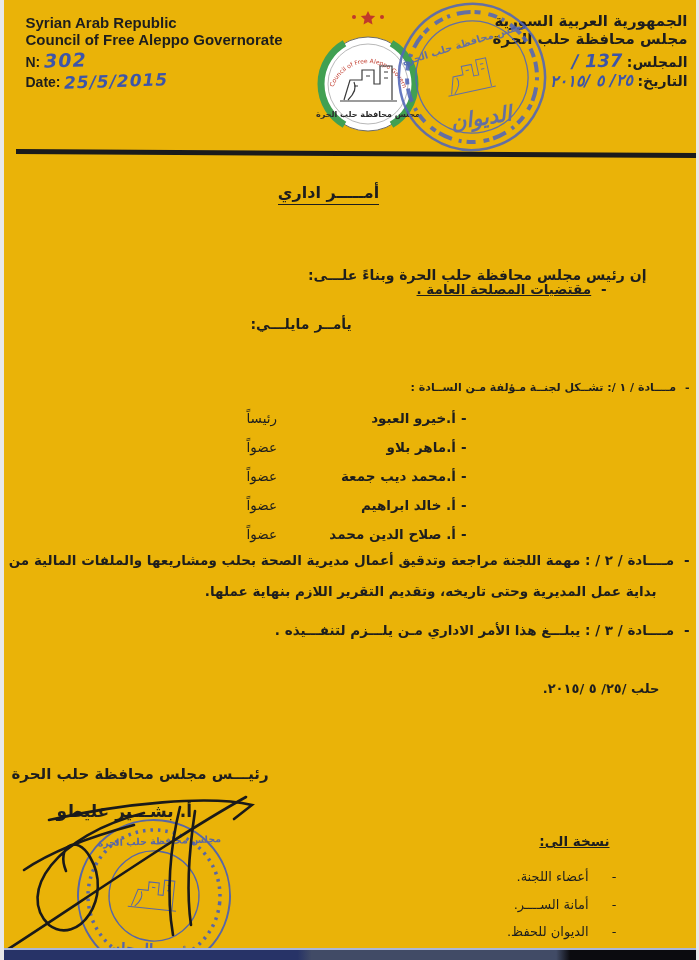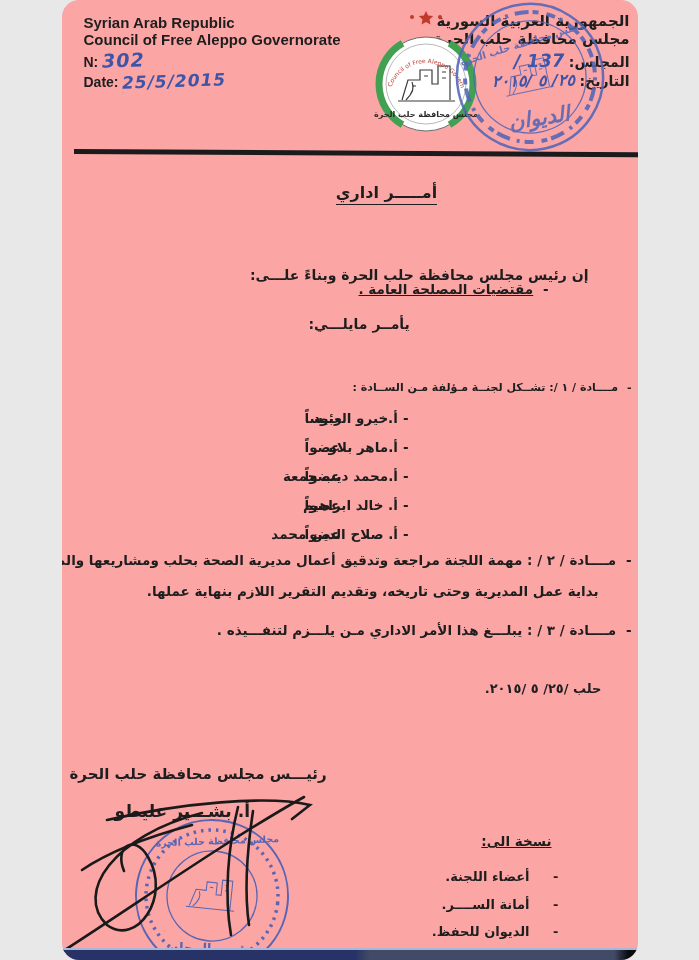--- a/index.html
+++ b/index.html
@@ -1,36 +1,36 @@
 <!DOCTYPE html>
 <html lang="ar"><head>
 <meta charset="utf-8">
 <style>
   html,body{margin:0;padding:0;background:#e8e8e8;}
   .page{
-    position:relative;width:576px;height:960px;margin:0 auto;
-    background:#fca5a5;overflow:hidden;
-    font-family:"DejaVu Sans",sans-serif;color:#1e1e1e;border-radius:17px;
+    position:relative;width:692px;height:960px;margin:0 auto;
+    background:#eab308;overflow:hidden;
+    font-family:"DejaVu Sans",sans-serif;color:#1e1e1e;
   }
   .abs{position:absolute;}
   .ar{direction:rtl;unicode-bidi:plaintext;font-family:"DejaVu Sans",sans-serif;}
   .en{font-family:"Liberation Sans","DejaVu Sans",sans-serif;}
   .b{font-weight:bold;}
   .nw{white-space:nowrap;}
   .hand{color:#3d55a8;font-style:italic;font-weight:bold;font-family:"DejaVu Sans",sans-serif;}
   .hand-en{font-size:19px;letter-spacing:1px;transform:rotate(-2deg);display:inline-block;}
   .hand-ar{font-size:16px;display:inline-block;transform:rotate(-1deg);}
   .rule{left:12px;top:151px;width:680px;height:5px;background:#1b1b1b;transform:rotate(0.35deg);}
   .title{left:240px;top:183px;width:170px;text-align:center;font-size:16px;font-weight:bold;}
   .title span{border-bottom:1.5px solid #1e1e1e;padding-bottom:2px;}
   .body-line{font-size:14px;}
   .u{text-decoration:underline;}
   .member-name{position:absolute;right:229px;font-size:13.5px;font-weight:bold;}
-  .member-role{position:absolute;left:243px;font-size:13.5px;font-weight:bold;direction:rtl;}
-  .copies-item{font-size:13px;font-weight:bold;}
+  .member-role{position:absolute;left:243px;font-size:13.5px;font-weight:normal;direction:rtl;}
+  .copies-item{font-size:13px;font-weight:normal;}
   .dash{padding-left:5px;}
   .bottom-bar{left:0;bottom:0;width:699px;height:10px;
     border-top:2px solid #aab6d8;
     background:linear-gradient(90deg,#273367 0%,#273367 42%,#414b66 44%,#414b66 79%,#0b0b0f 81%,#0b0b0f 100%);}
   svg text{font-family:"DejaVu Sans",sans-serif;}
 </style>
 </head>
 <body>
 
 <div class="page">

